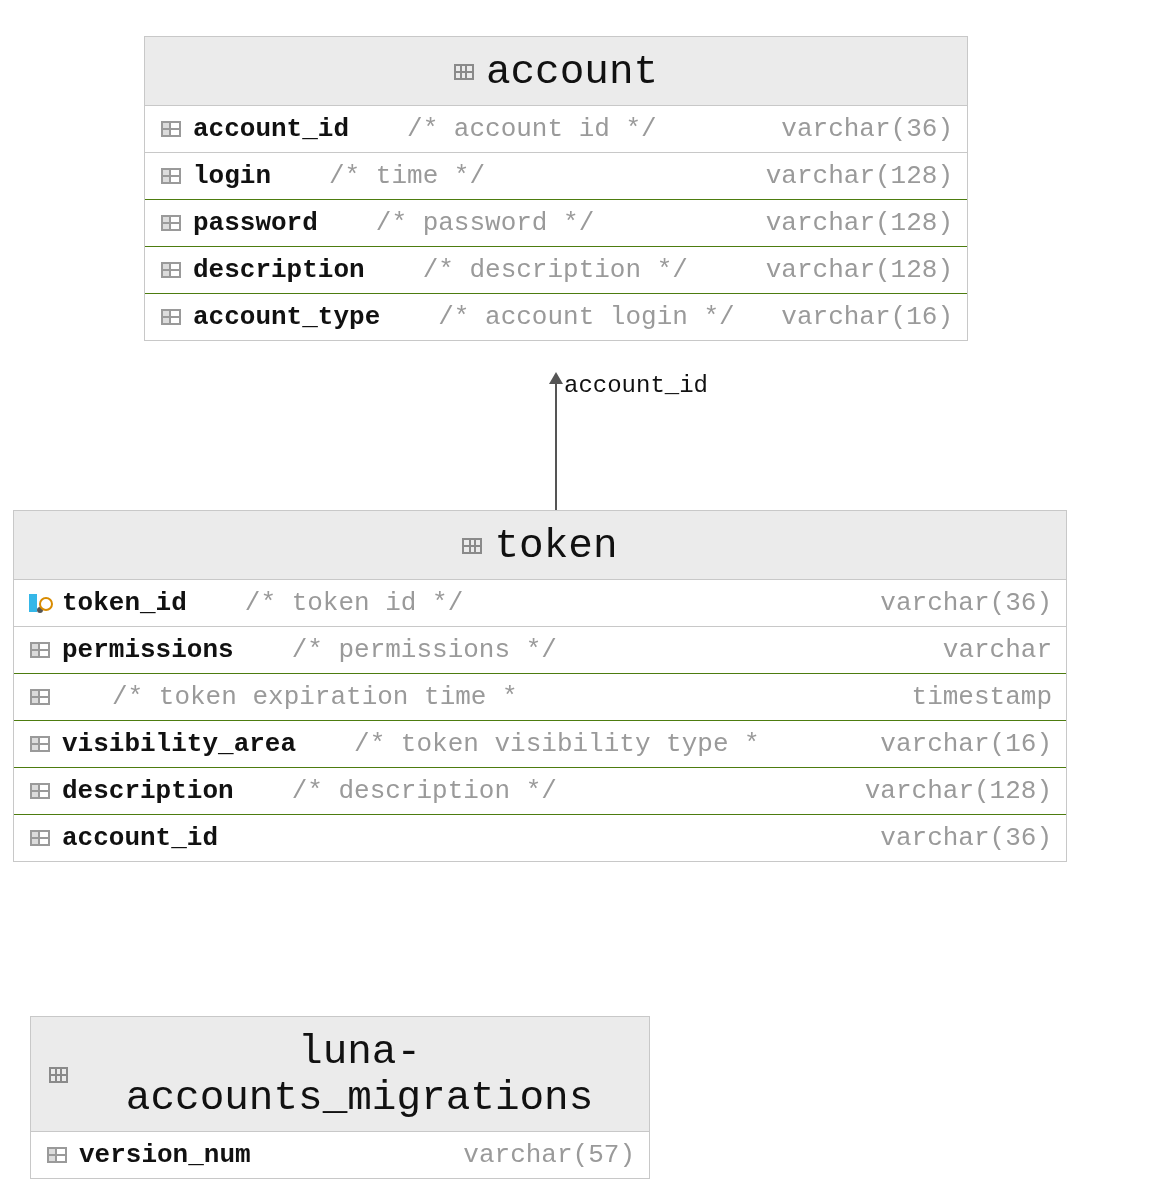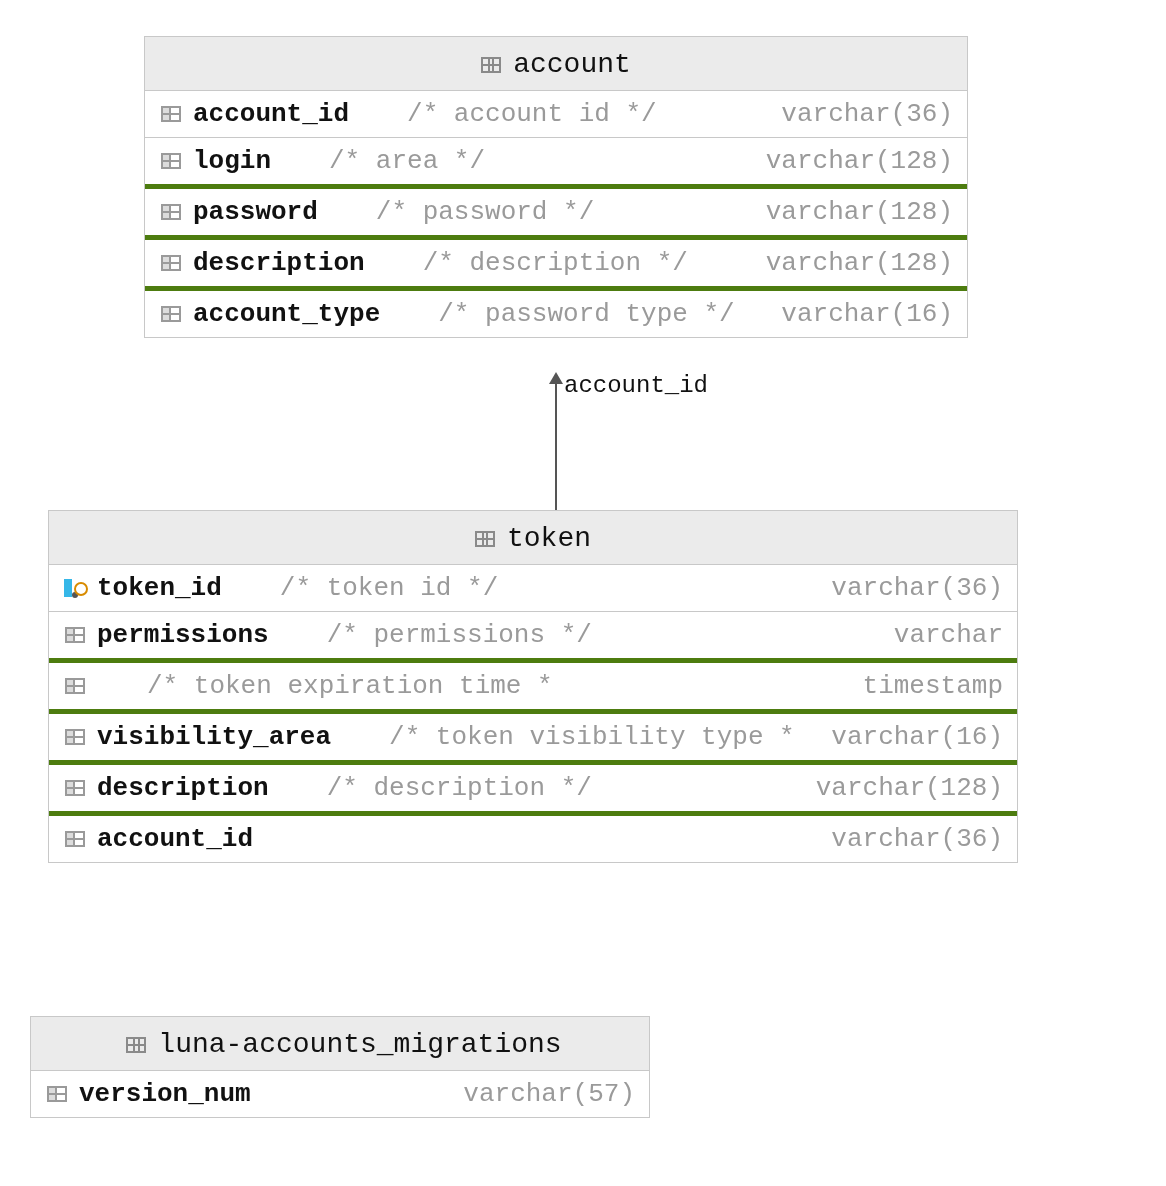--- a/index.html
+++ b/index.html
@@ -15,38 +15,38 @@
   }
   .table {
     position: absolute;
     border: 1px solid #c8c8c8;
     background: #ffffff;
   }
   .table-header {
     background: #ebebeb;
     border-bottom: 1px solid #c8c8c8;
     text-align: center;
-    font-size: 28px;
+    font-size: 41px;
     padding: 12px 10px 10px 10px;
     display: flex;
     align-items: center;
     justify-content: center;
     gap: 12px;
   }
   .table-header .title {
     font-weight: 400;
   }
   .row {
     display: flex;
     align-items: center;
     padding: 8px 14px 8px 12px;
     font-size: 26px;
     white-space: nowrap;
   }
-  .row + .row { border-top: 5px solid #4d7c0f; }
+  .row + .row { border-top: 1px solid #4d7c0f; }
   .section-sep { border-top: 1px solid #c8c8c8 !important; }
   .icon-cell {
     width: 28px;
     flex: 0 0 28px;
     display: flex;
     align-items: center;
     justify-content: center;
   }
   .col-name {
     font-weight: 700;
@@ -137,21 +137,21 @@
     <span class="col-name">account_id</span>
     <span class="comment">/* account id */</span>
     <span class="spacer"></span>
     <span class="type">varchar(36)</span>
   </div>
   <div class="row section-sep">
     <span class="icon-cell">
         <span class="ico-col"></span>
       </span>
     <span class="col-name">login</span>
-    <span class="comment">/* area */</span>
+    <span class="comment">/* time */</span>
     <span class="spacer"></span>
     <span class="type">varchar(128)</span>
   </div>
   <div class="row">
     <span class="icon-cell">
         <span class="ico-col"></span>
       </span>
     <span class="col-name">password</span>
     <span class="comment">/* password */</span>
     <span class="spacer"></span>
@@ -164,31 +164,31 @@
     <span class="col-name">description</span>
     <span class="comment">/* description */</span>
     <span class="spacer"></span>
     <span class="type">varchar(128)</span>
   </div>
   <div class="row">
     <span class="icon-cell">
         <span class="ico-col"></span>
       </span>
     <span class="col-name">account_type</span>
-    <span class="comment">/* password type */</span>
+    <span class="comment">/* account login */</span>
     <span class="spacer"></span>
     <span class="type">varchar(16)</span>
   </div>
 </div>
 
 <div class="rel-arrow" style="left:549px; top:372px;"></div>
 <div class="rel-line" style="left:555px; top:382px; height:128px;"></div>
 <div class="rel-label" style="left:564px; top:372px;">account_id</div>
 
-<div class="table" style="left:48px; top:510px; width:970px;">
+<div class="table" style="left:13px; top:510px; width:1054px;">
   <div class="table-header">
     <span class="ico-table"></span>
     <span class="title">token</span>
   </div>
   <div class="row">
     <span class="icon-cell">
         <span class="ico-fk">
           <span class="dot"></span>
         </span>
       </span>

